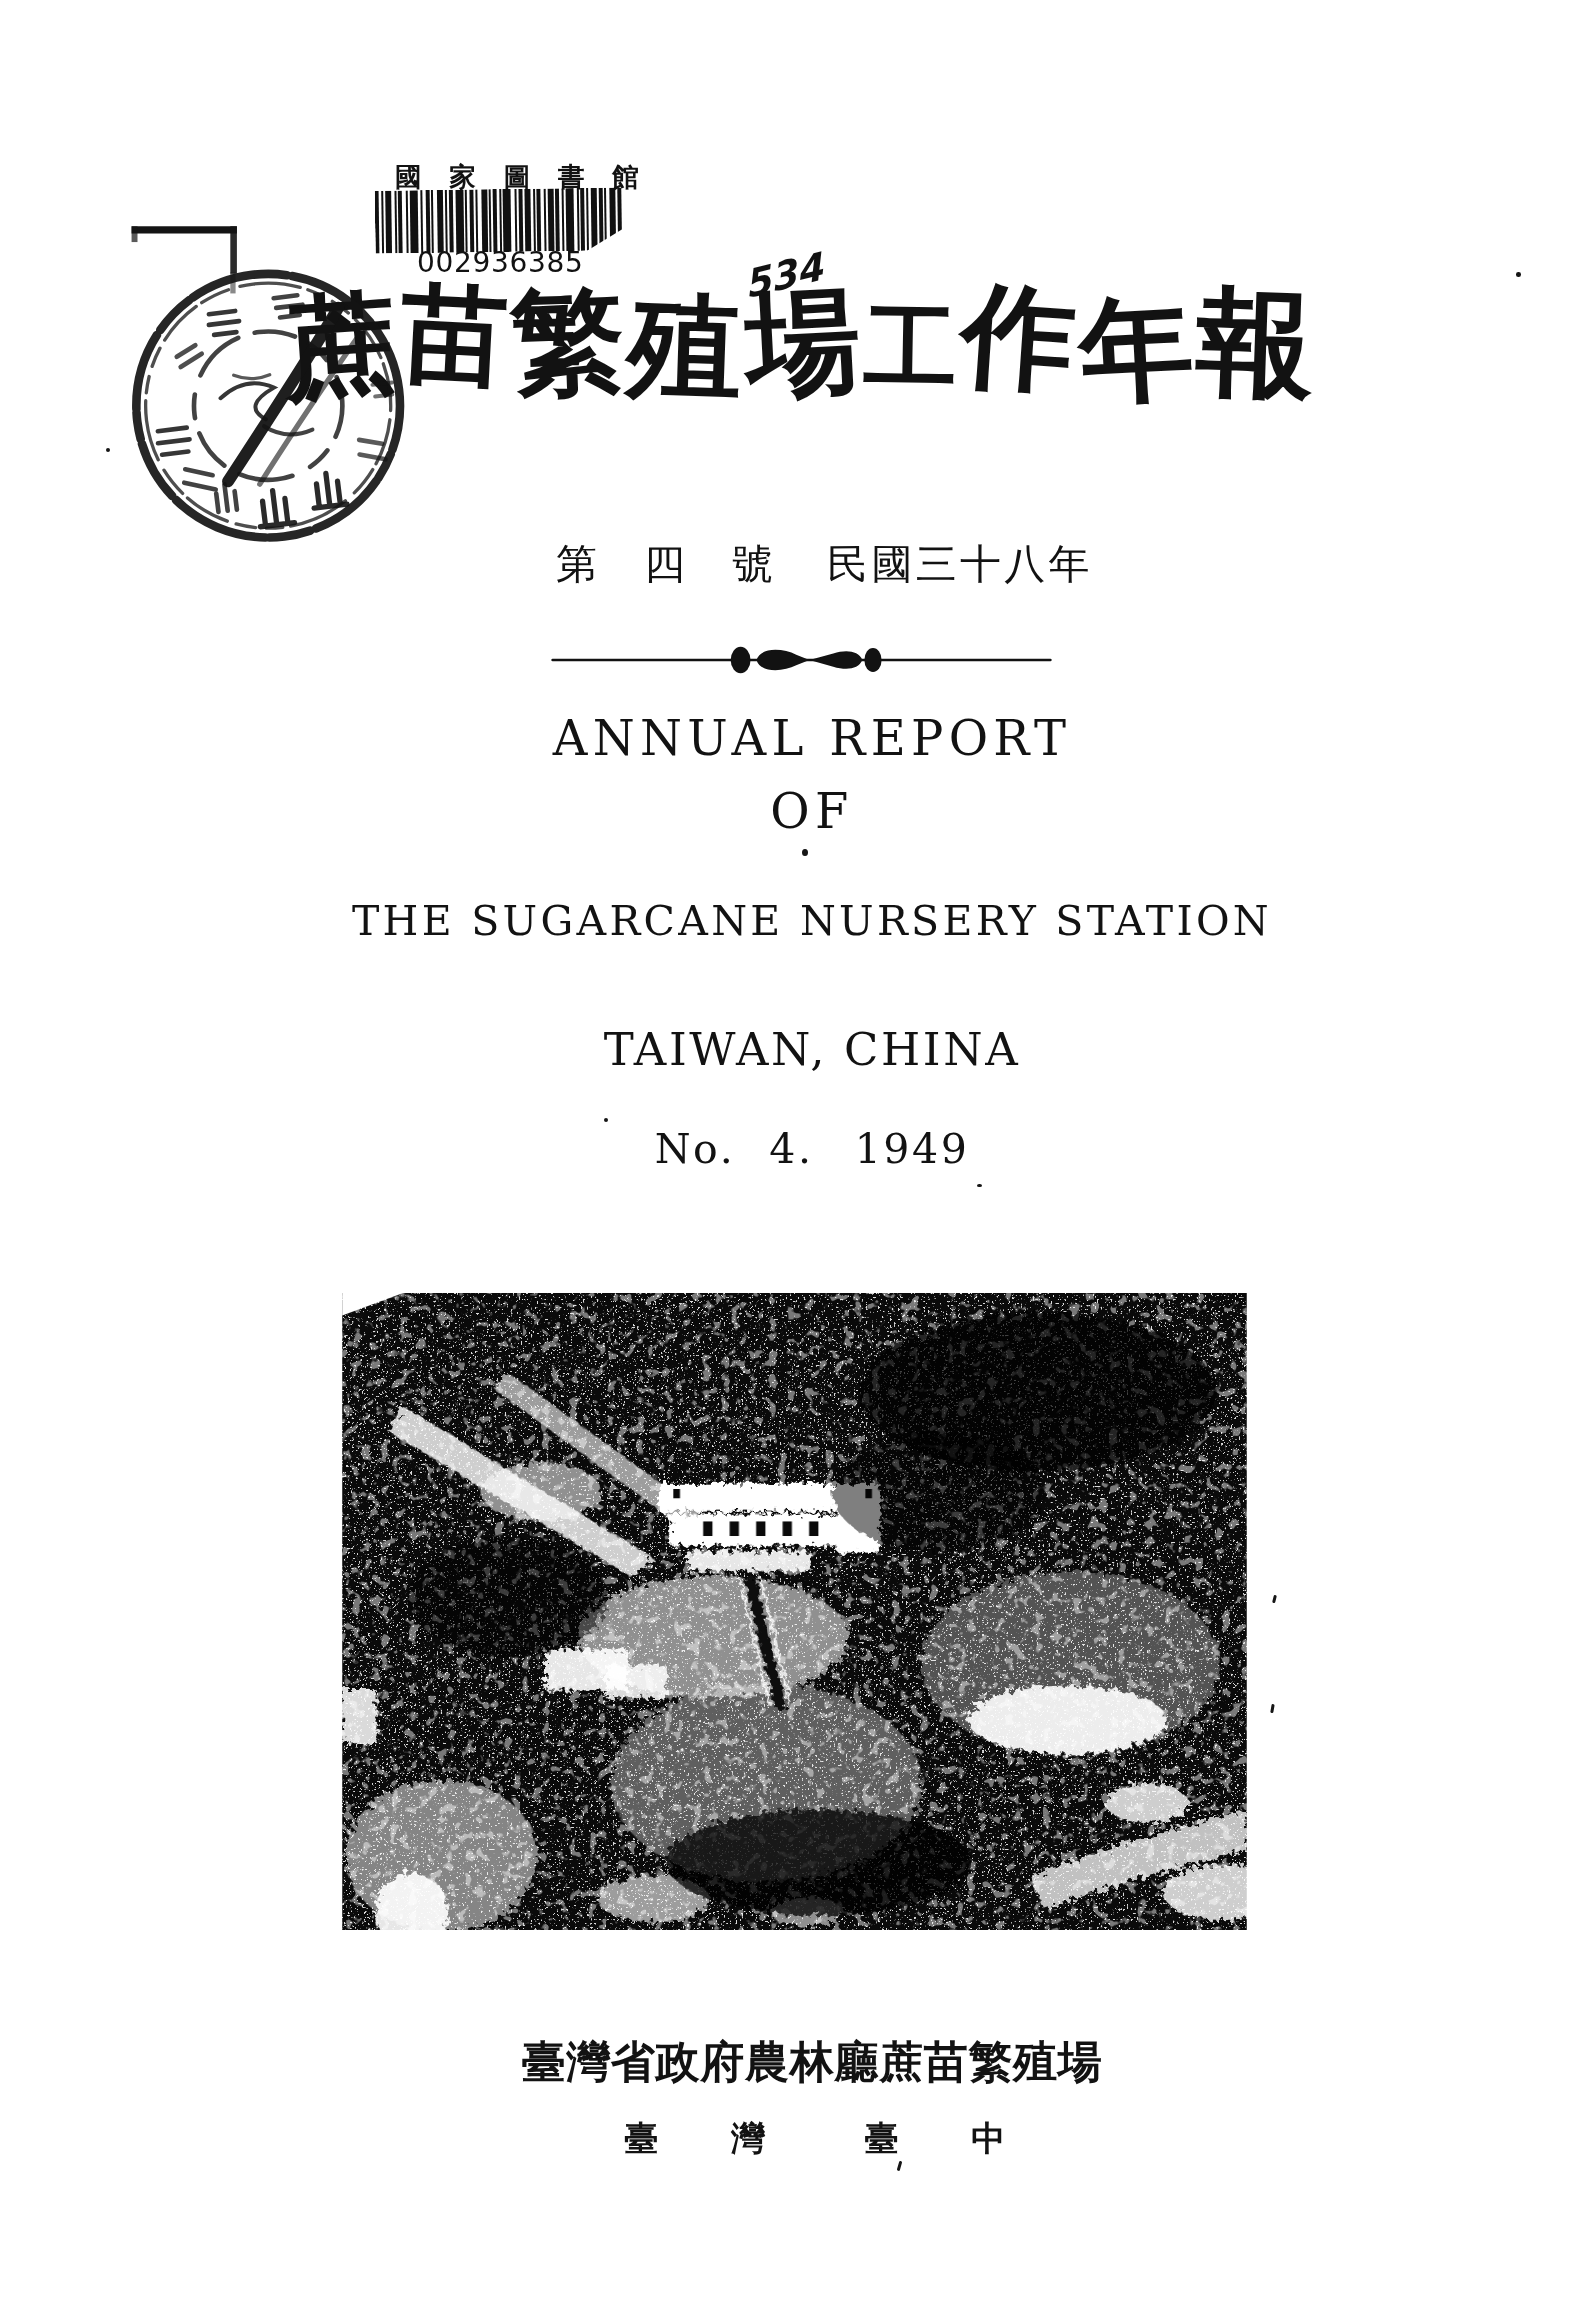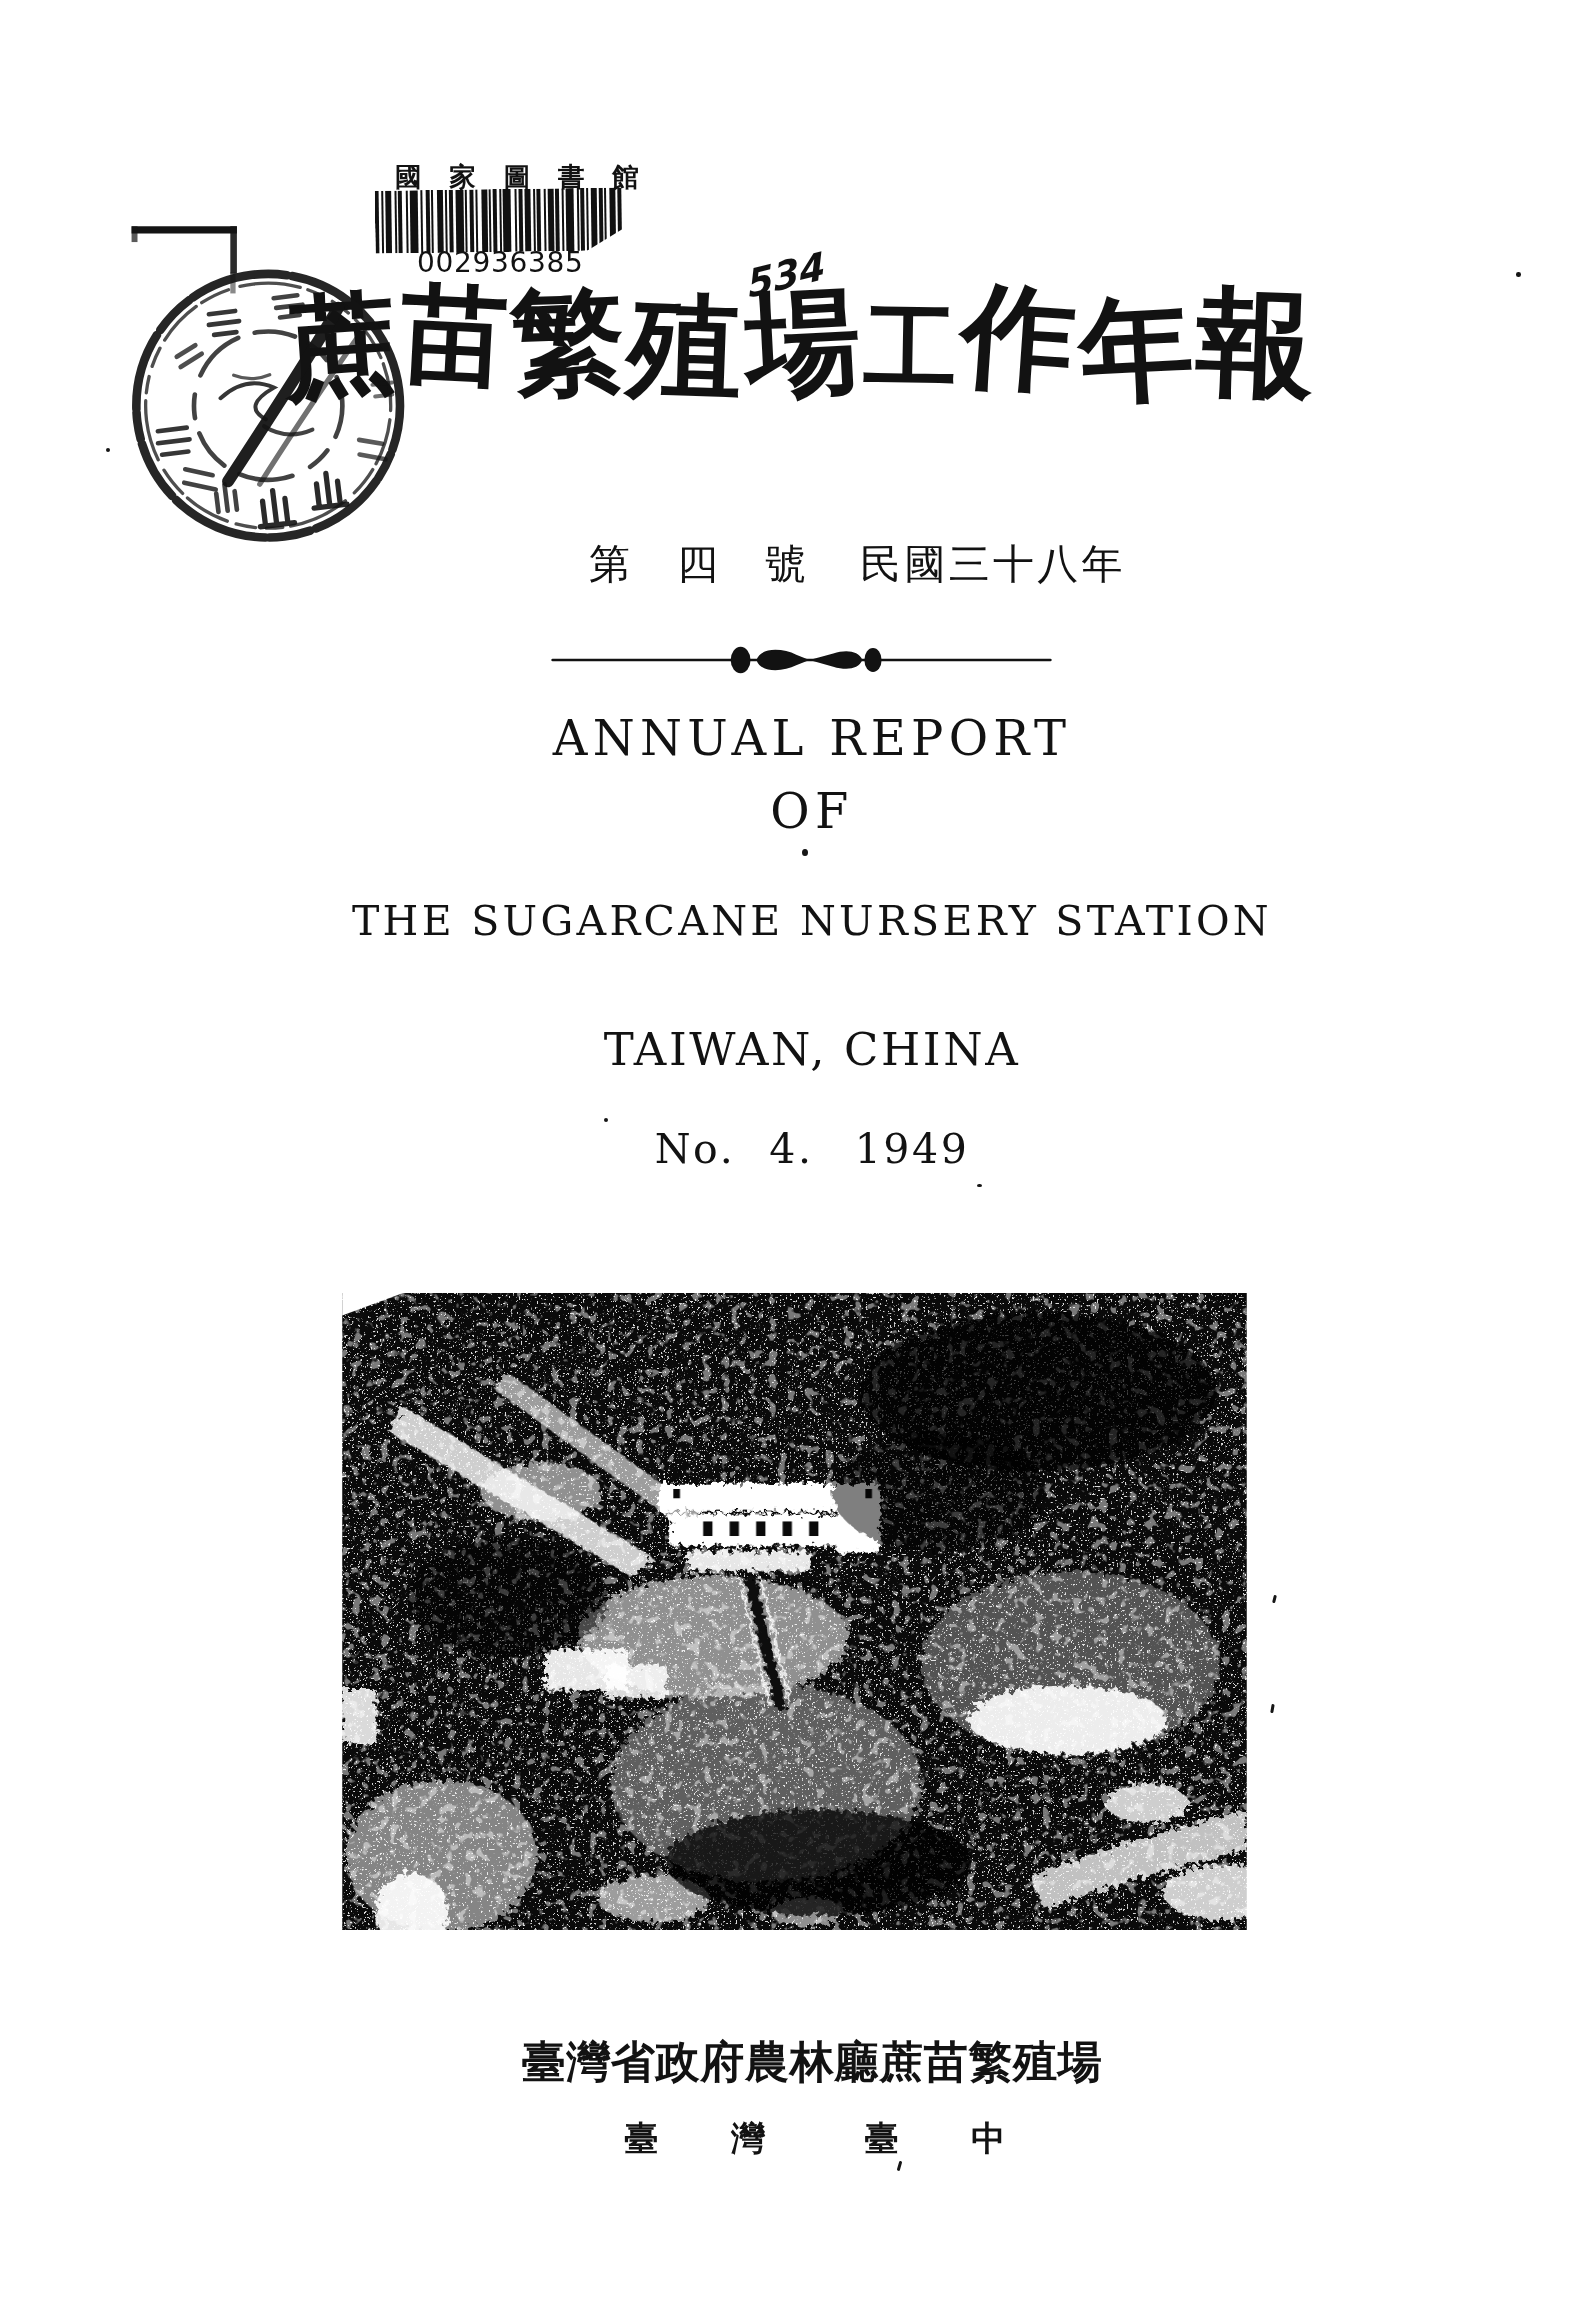--- a/index.html
+++ b/index.html
@@ -27,21 +27,21 @@
   .cg0{transform:rotate(-4deg) translateY(5.3px);}
   .cg1{transform:rotate(3deg) translateY(-2.6px);font-size:.94em;}
   .cg2{transform:rotate(-2deg);}
   .cg3{transform:rotate(2deg) translateY(6.6px);}
   .cg4{transform:rotate(-3deg) translateY(1.3px);}
   .cg5{transform:rotate(1deg) translateY(17px);font-size:.82em;}
   .cg6{transform:rotate(4deg) translateY(-4px);}
   .cg7{transform:rotate(-3deg) translateY(8px);}
   .cg8{transform:rotate(2deg);font-size:1.04em;}
 
-  .issue-line{left:589px;top:537px;font-size:41px;white-space:nowrap;}
+  .issue-line{left:556px;top:537px;font-size:41px;white-space:nowrap;}
   .issue-no{letter-spacing:17px;}
   .issue-year{letter-spacing:3.3px;margin-left:37px;}
 
   
   .center-line{left:17px;width:1590px;text-align:center;white-space:nowrap;line-height:1;}
   .l-annual{top:714px;font-size:48px;letter-spacing:5.3px;}
   .l-of{top:787px;font-size:48px;letter-spacing:5.3px;}
   .l-station{top:901px;font-size:41px;letter-spacing:3.3px;}
   .l-taiwan{top:1027px;font-size:45px;letter-spacing:2.6px;}
   .l-no{top:1129px;font-size:41px;letter-spacing:2.6px;}

